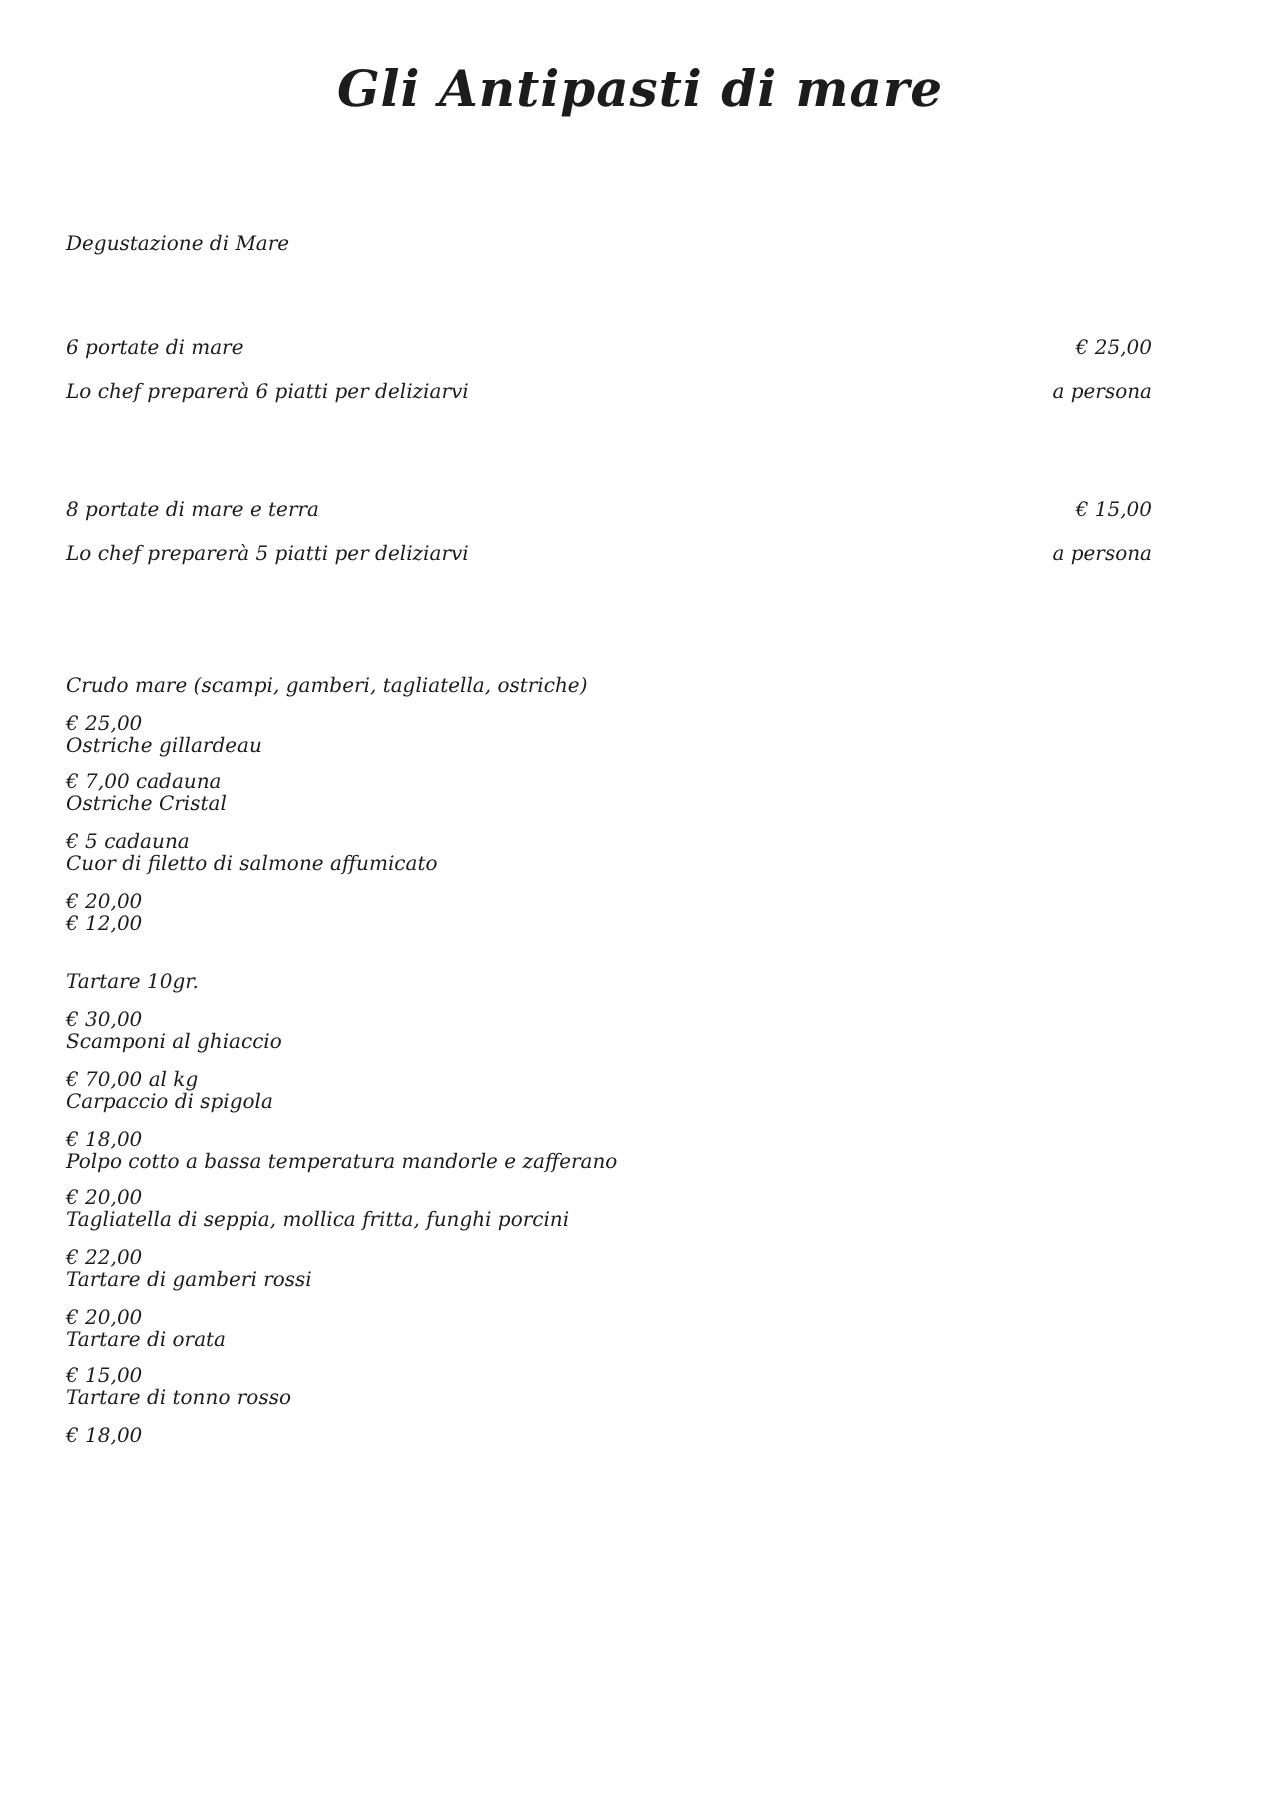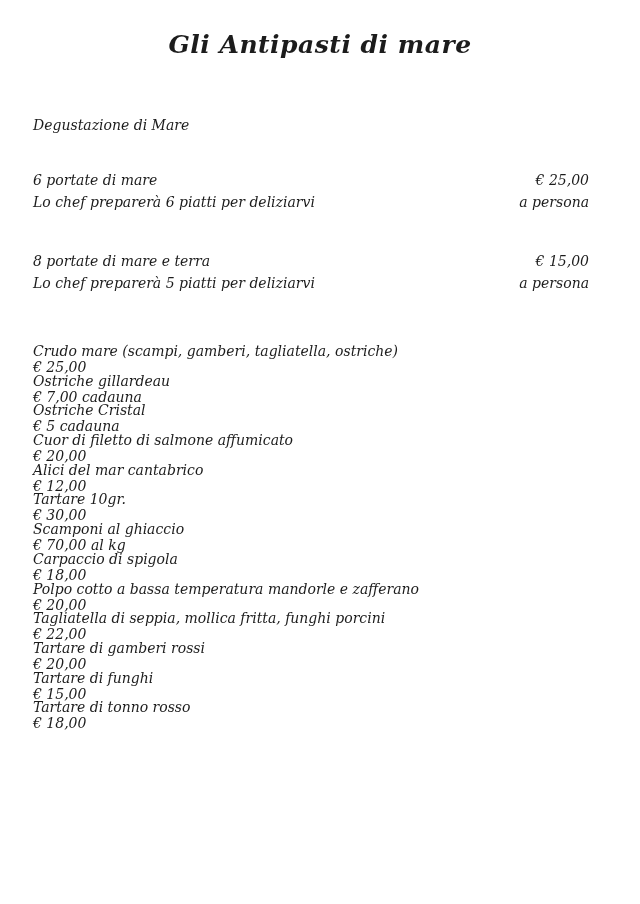--- a/index.html
+++ b/index.html
@@ -26,22 +26,22 @@
     letter-spacing: 0.5px;
   }
   .menu-subtitle {
     margin-top: 25px;
     text-align: center;
     font-size: 23px;
     font-weight: 600;
     letter-spacing: 0.5px;
   }
   .content {
-    padding: 0 51px 0 33px;
-    font-size: 14px;
+    padding: 0 64px 0 33px;
+    font-size: 10px;
   }
   .section-label {
     margin-top: 58px;
   }
   .tasting-block {
     margin-top: 36px;
     line-height: 22px;
   }
   .tasting-block + .tasting-block {
     margin-top: 37px;
@@ -113,21 +113,20 @@
       </div>
       <div class="item-row">
         <span class="item-name">Ostriche Cristal</span>
         <span class="item-price">€ 5 cadauna</span>
       </div>
       <div class="item-row">
         <span class="item-name">Cuor di filetto di salmone affumicato</span>
         <span class="item-price">€ 20,00</span>
       </div>
       <div class="item-row">
-        <span class="item-name">Alici del mar cantabrico</span>
         <span class="item-price">€ 12,00</span>
       </div>
       <div class="item-row">
         <span class="item-name">Tartare 10gr.</span>
         <span class="item-price">€ 30,00</span>
       </div>
       <div class="item-row">
         <span class="item-name">Scamponi al ghiaccio</span>
         <span class="item-price">€ 70,00 al kg</span>
       </div>
@@ -141,21 +140,21 @@
       </div>
       <div class="item-row">
         <span class="item-name">Tagliatella di seppia, mollica fritta, funghi porcini</span>
         <span class="item-price">€ 22,00</span>
       </div>
       <div class="item-row">
         <span class="item-name">Tartare di gamberi rossi</span>
         <span class="item-price">€ 20,00</span>
       </div>
       <div class="item-row">
-        <span class="item-name">Tartare di funghi</span>
+        <span class="item-name">Tartare di orata</span>
         <span class="item-price">€ 15,00</span>
       </div>
       <div class="item-row">
         <span class="item-name">Tartare di tonno rosso</span>
         <span class="item-price">€ 18,00</span>
       </div>
 
     </div>
   </div>
 </div>

